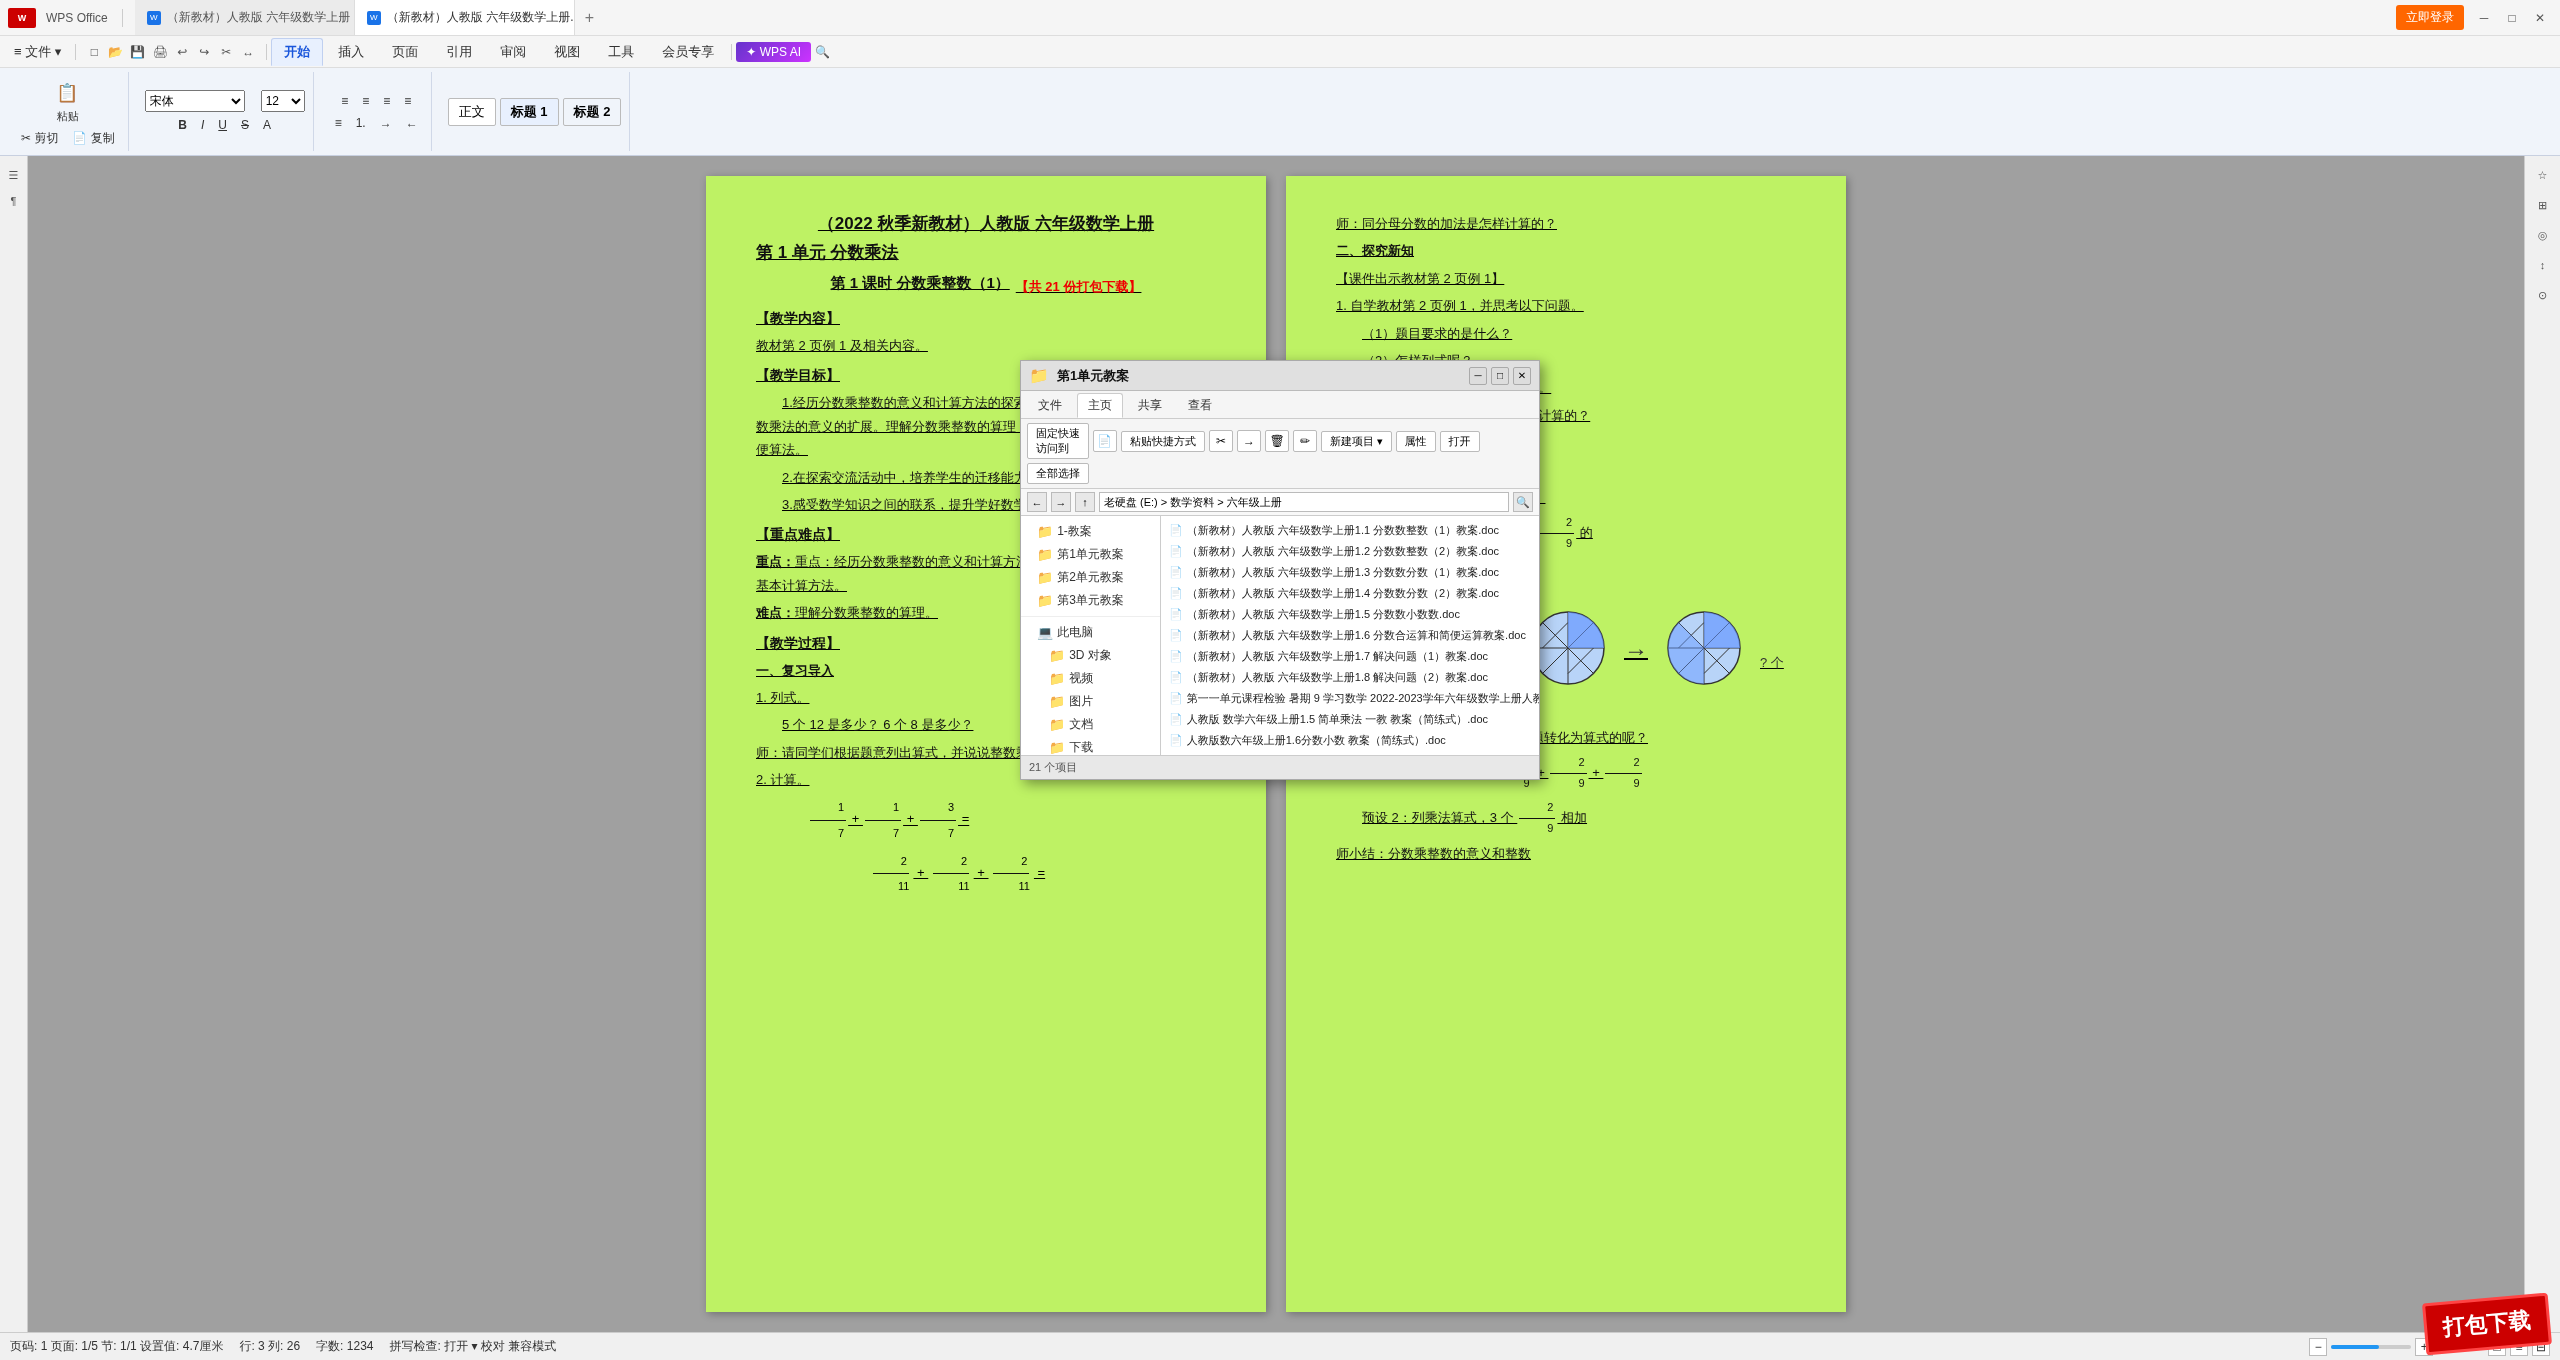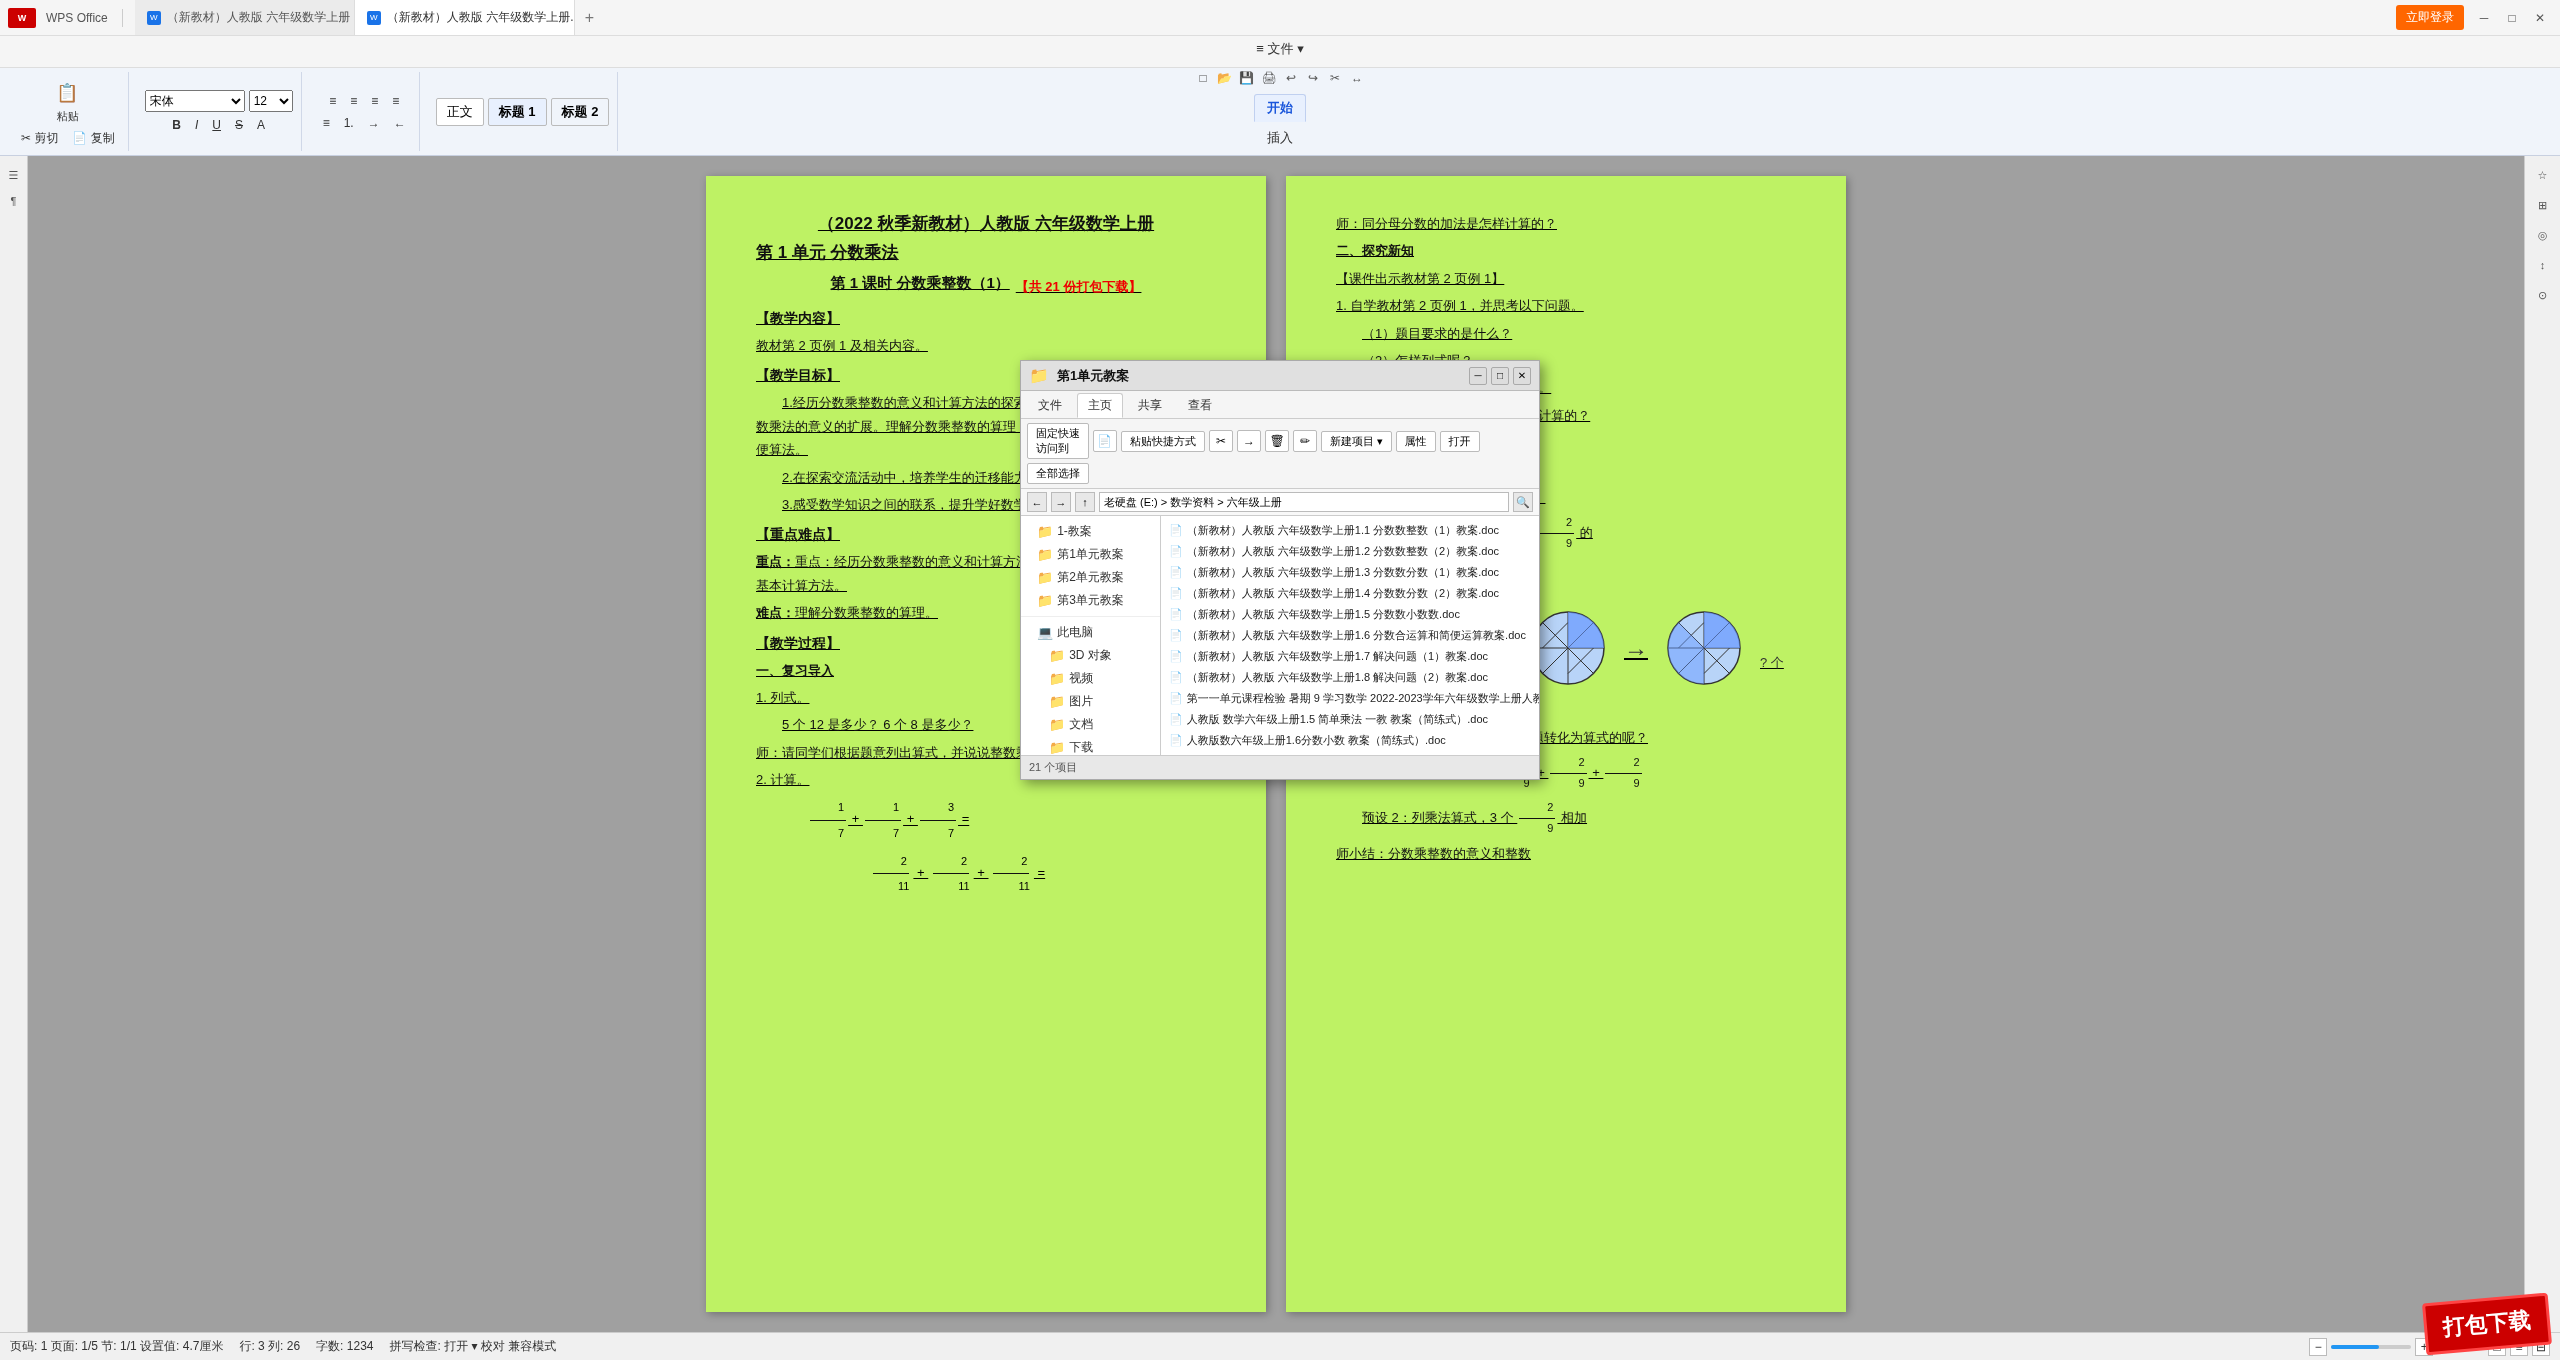--- a/index.html
+++ b/index.html
@@ -118,21 +118,20 @@
     
     .menu-bar {
       width: 100%;
       height: 32px;
       background: #f5f5f5;
       display: flex;
       align-items: center;
       border-bottom: 1px solid #ddd;
       padding: 0 4px;
       gap: 2px;
-      flex-direction: column;
     }
     .menu-item {
       padding: 4px 10px;
       font-size: 13px;
       color: #333;
       cursor: pointer;
       border-radius: 3px;
       white-space: nowrap;
     }
     .menu-separator {
@@ -709,21 +708,21 @@
         <div class="icon">📋</div>
         <div class="label">粘贴</div>
       </div>
       <div style="display:flex;gap:4px;margin-top:2px;">
         <div class="ribbon-btn-small">✂ 剪切</div>
         <div class="ribbon-btn-small">📄 复制</div>
       </div>
     </div>
 
     <div class="ribbon-group">
-      <div style="display:flex;align-items:center;gap:4px;margin-bottom:4px;">
+      <div style="display:flex;align-items:center;gap:16px;margin-bottom:4px;">
         <select style="font-size:12px;width:100px;height:22px;">
           <option>宋体</option>
         </select>
         <select style="font-size:12px;width:44px;height:22px;">
           <option>12</option>
         </select>
       </div>
       <div style="display:flex;gap:4px;">
         <div class="ribbon-btn-small">
             <b>B</b>

